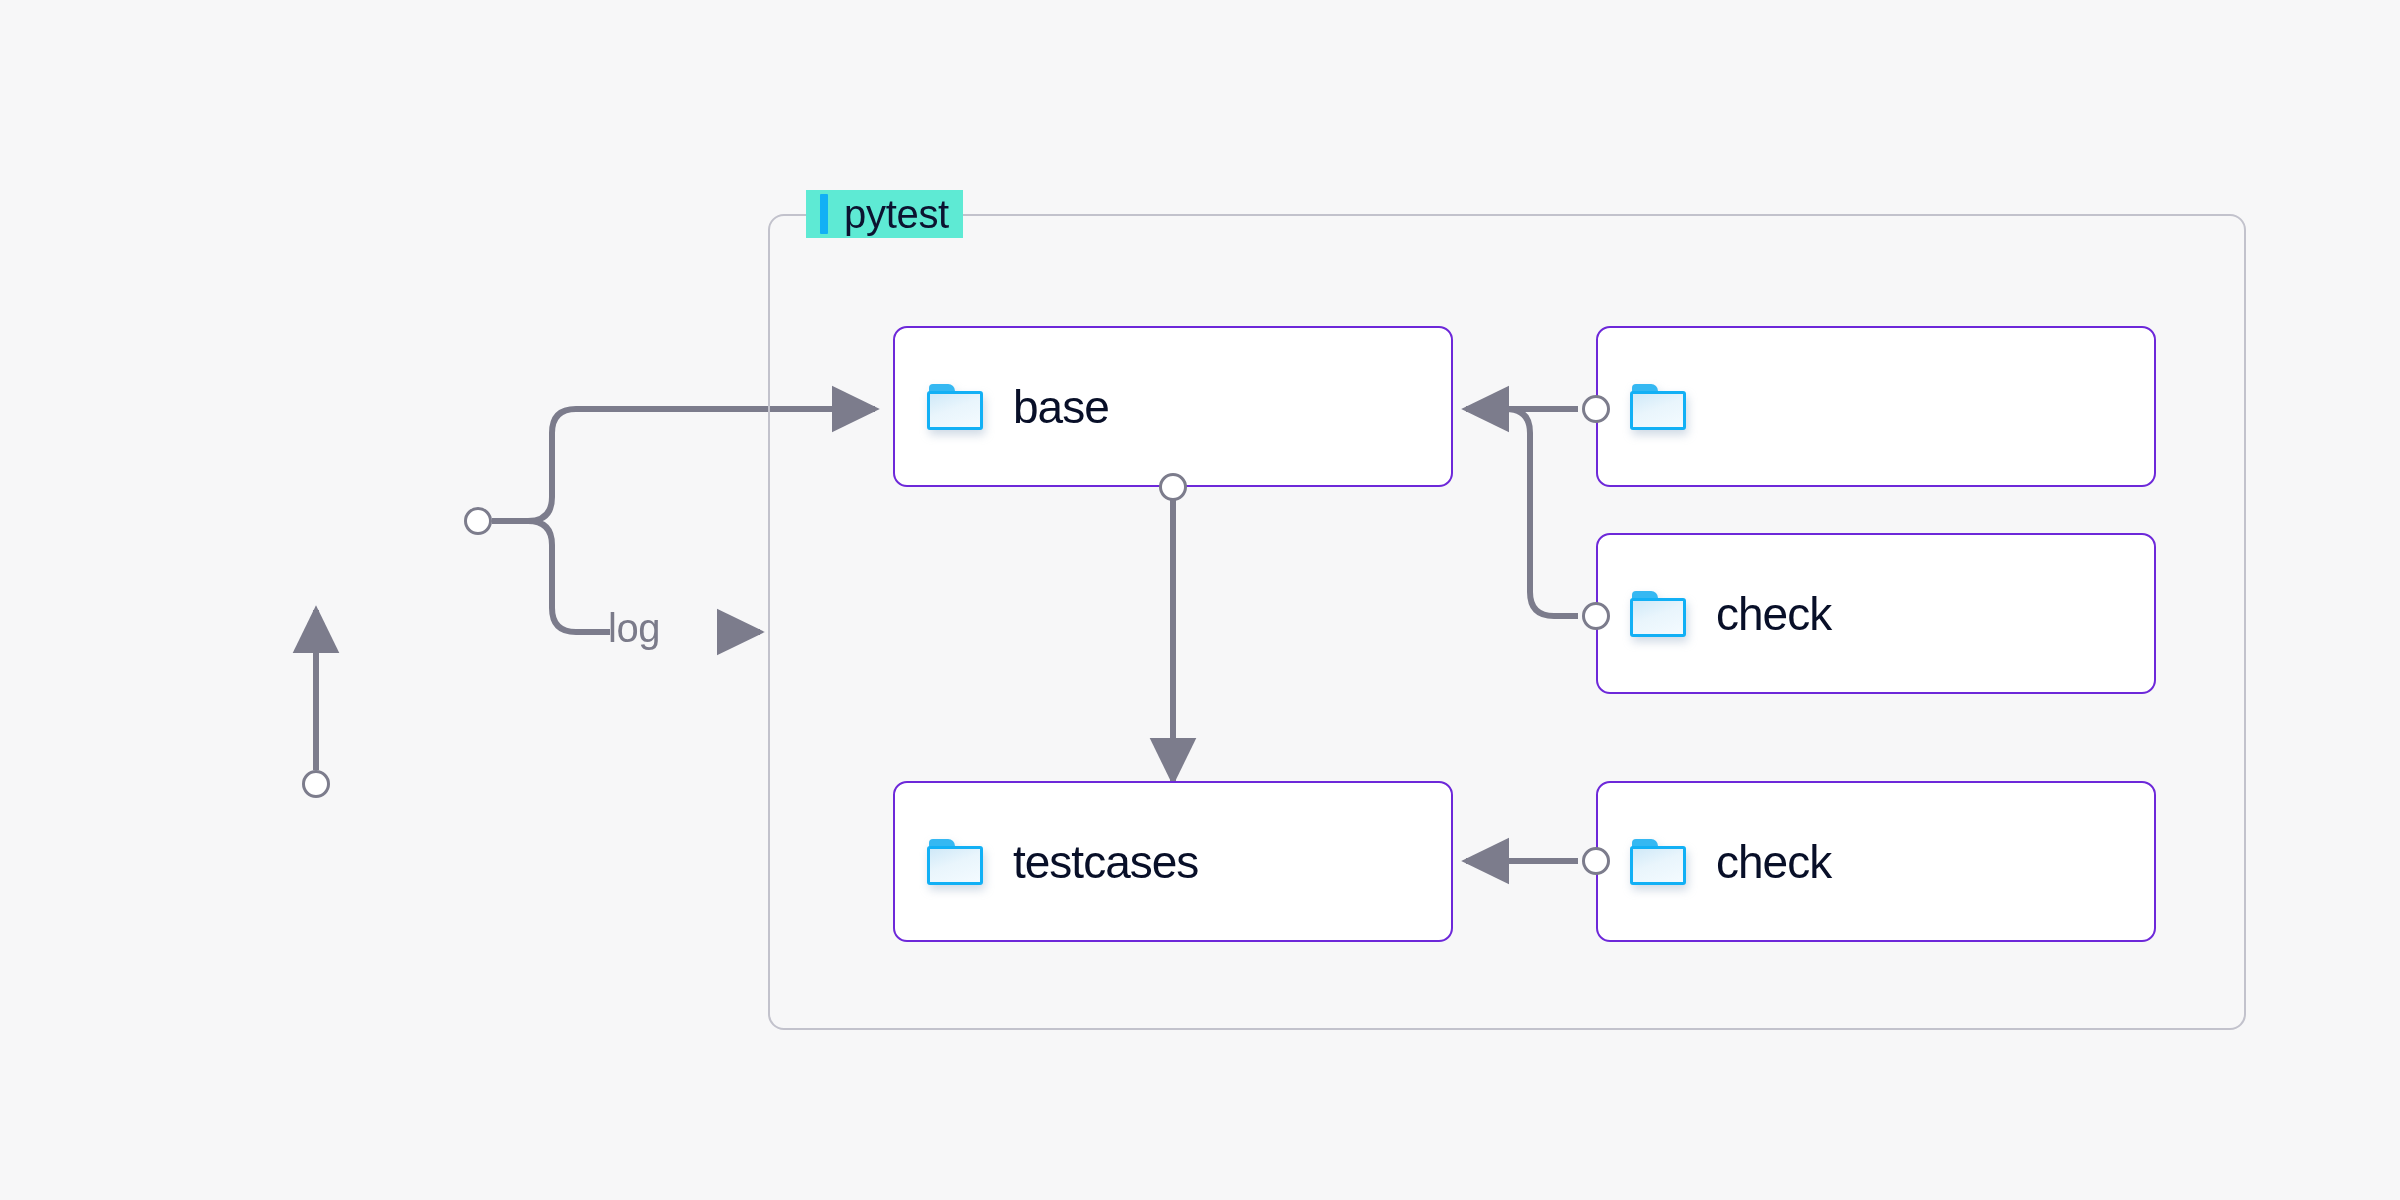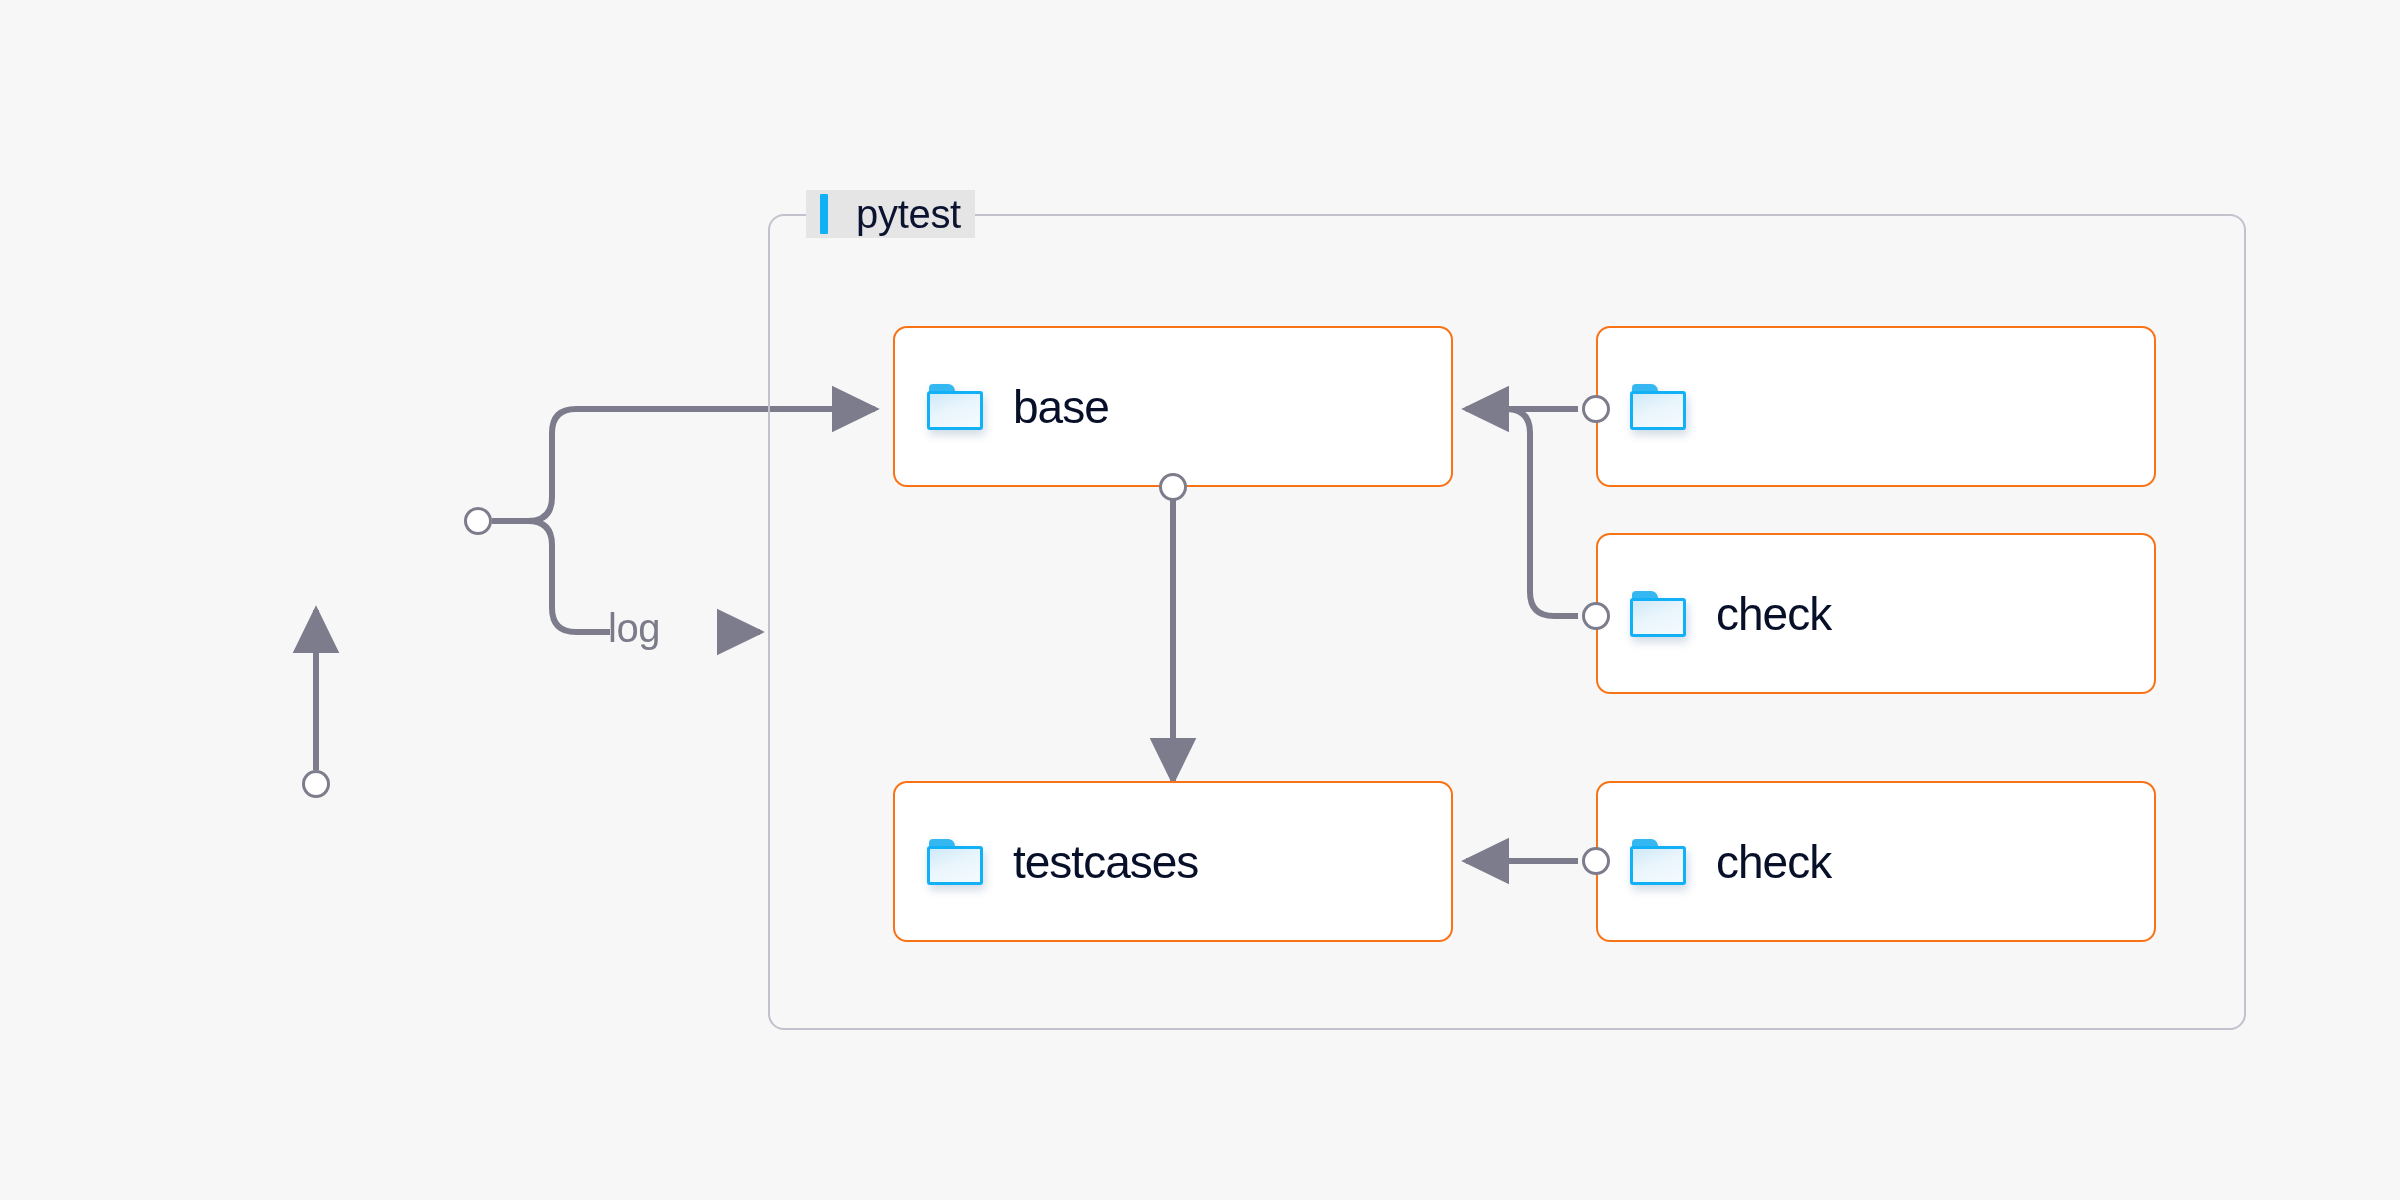--- a/index.html
+++ b/index.html
@@ -27,22 +27,22 @@
     position: absolute;
     border: 2px solid #c2c2cc;
     border-radius: 16px;
     background: transparent;
     box-sizing: border-box;
   }
   .group-label {
     position: absolute;
     display: flex;
     align-items: center;
-    gap: 28px;
-    background: #e5e5e5;
+    gap: 16px;
+    background: #5eead4;
     padding: 0 14px;
     height: 48px;
   }
   .group-label .bar {
     width: 8px;
     height: 40px;
     background: #12b0f5;
     border-radius: 1px;
     flex: none;
   }
@@ -50,21 +50,21 @@
     font-size: 40px;
     color: #0c1330;
     letter-spacing: -0.3px;
     white-space: nowrap;
   }
   
   .node {
     position: absolute;
     box-sizing: border-box;
     background: #ffffff;
-    border: 2px solid #f97316;
+    border: 2px solid #6d28d9;
     border-radius: 14px;
     display: flex;
     align-items: center;
     padding-left: 32px;
     gap: 30px;
   }
   .node .label {
     font-size: 46px;
     color: #080f28;
     letter-spacing: -1px;

